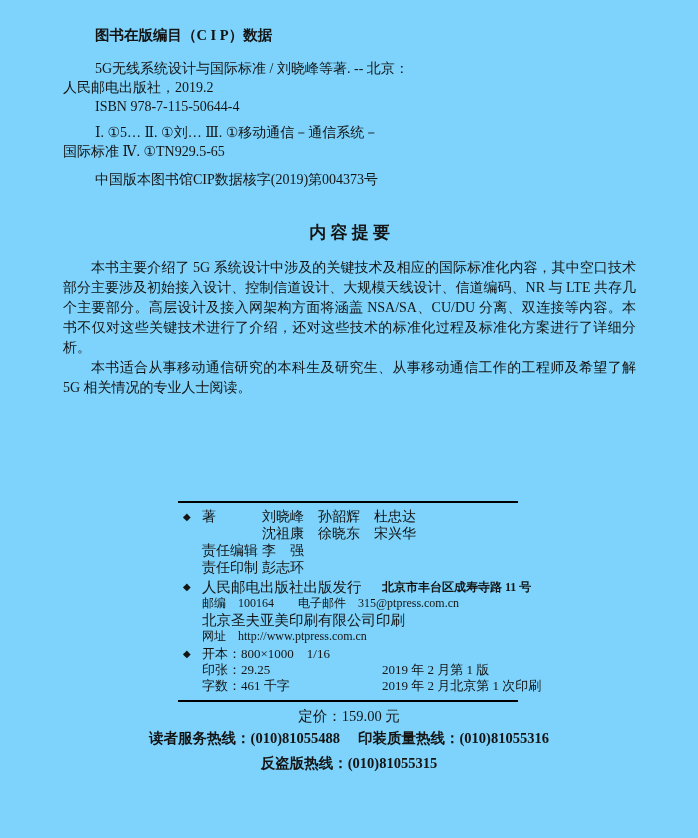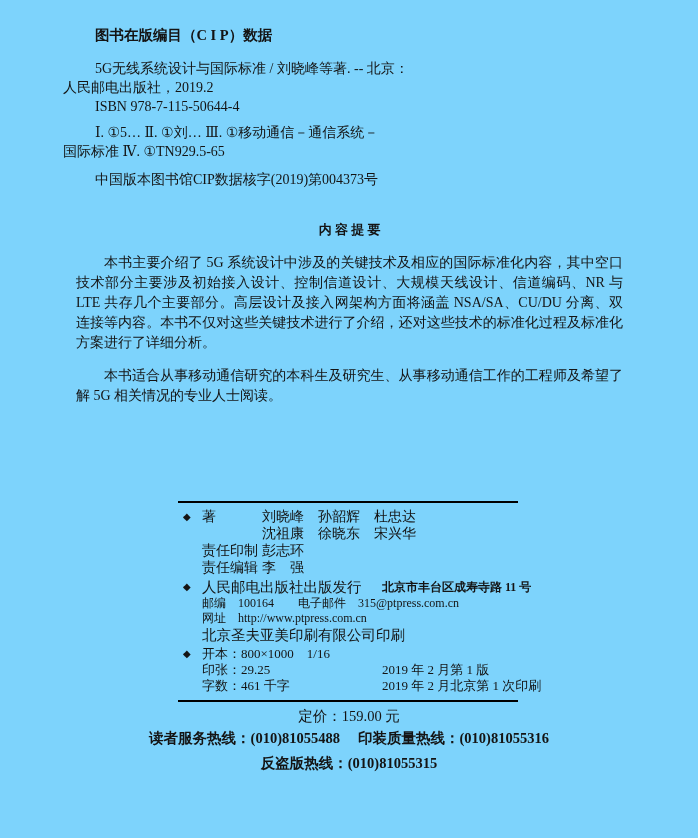--- a/index.html
+++ b/index.html
@@ -14,22 +14,22 @@
   }
   
   .cip{position:absolute;left:63px;top:26px;width:470px;font-size:14px;line-height:19px;}
   .cip-title{font-weight:bold;font-size:14.5px;padding-left:32px;margin-bottom:14px;}
   .cip-line{white-space:nowrap;}
   .cip-line.indent{padding-left:32px;}
   .gap-top{margin-top:7px;}
   .cip-notice{margin-top:9px;padding-left:32px;}
   
   .abstract{position:absolute;left:63px;top:221px;width:573px;}
-  .abstract-title{font-weight:bold;font-size:13px;text-align:center;margin:0 0 14px 0;}
-  .para{margin:13px;font-size:14px;line-height:20px;text-align:justify;text-indent:28px;}
+  .abstract-title{font-weight:bold;font-size:17px;text-align:center;margin:0 0 14px 0;}
+  .para{margin:0;font-size:14px;line-height:20px;text-align:justify;text-indent:28px;}
   
   .colophon{
     position:absolute;left:178px;top:501px;width:340px;
     border-top:2px solid #000;border-bottom:2px solid #000;
     padding:5px 0 6px 0;
   }
   .crow{position:relative;height:17px;line-height:17px;font-size:14px;white-space:nowrap;}
   .crow.h18{height:18px;line-height:18px;}
   .crow.sm{height:15px;line-height:15px;font-size:12px;}
   .crow.md{height:16px;line-height:16px;font-size:13px;}
@@ -70,40 +70,40 @@
   <section class="colophon">
     <div class="crow">
       <span class="bullet">◆</span>
       <span class="at24">著</span>
       <span class="at84">刘晓峰　孙韶辉　杜忠达</span>
     </div>
     <div class="crow">
       <span class="at84">沈祖康　徐晓东　宋兴华</span>
     </div>
     <div class="crow">
+      <span class="at24">责任编辑</span>
+      <span class="at84">李　强</span>
+    </div>
+    <div class="crow">
       <span class="at24">责任印制</span>
       <span class="at84">彭志环</span>
-    </div>
-    <div class="crow">
-      <span class="at24">责任编辑</span>
-      <span class="at84">李　强</span>
     </div>
     <div class="crow h18 mt2">
       <span class="bullet">◆</span>
       <span class="at24 pub-name">人民邮电出版社出版发行</span>
       <span class="at182 addr">北京市丰台区成寿寺路 11 号</span>
     </div>
     <div class="crow sm">
       <span class="at24">邮编　100164　　电子邮件　315@ptpress.com.cn</span>
     </div>
+    <div class="crow h18">
+      <span class="at24 pub-name">北京圣夫亚美印刷有限公司印刷</span>
+    </div>
     <div class="crow sm">
       <span class="at24">网址　http://www.ptpress.com.cn</span>
-    </div>
-    <div class="crow h18">
-      <span class="at24 pub-name">北京圣夫亚美印刷有限公司印刷</span>
     </div>
     <div class="crow md mt2">
       <span class="bullet">◆</span>
       <span class="at24">开本：800×1000　1/16</span>
     </div>
     <div class="crow md">
       <span class="at24">印张：29.25</span>
       <span class="at182">2019 年 2 月第 1 版</span>
     </div>
     <div class="crow md">

